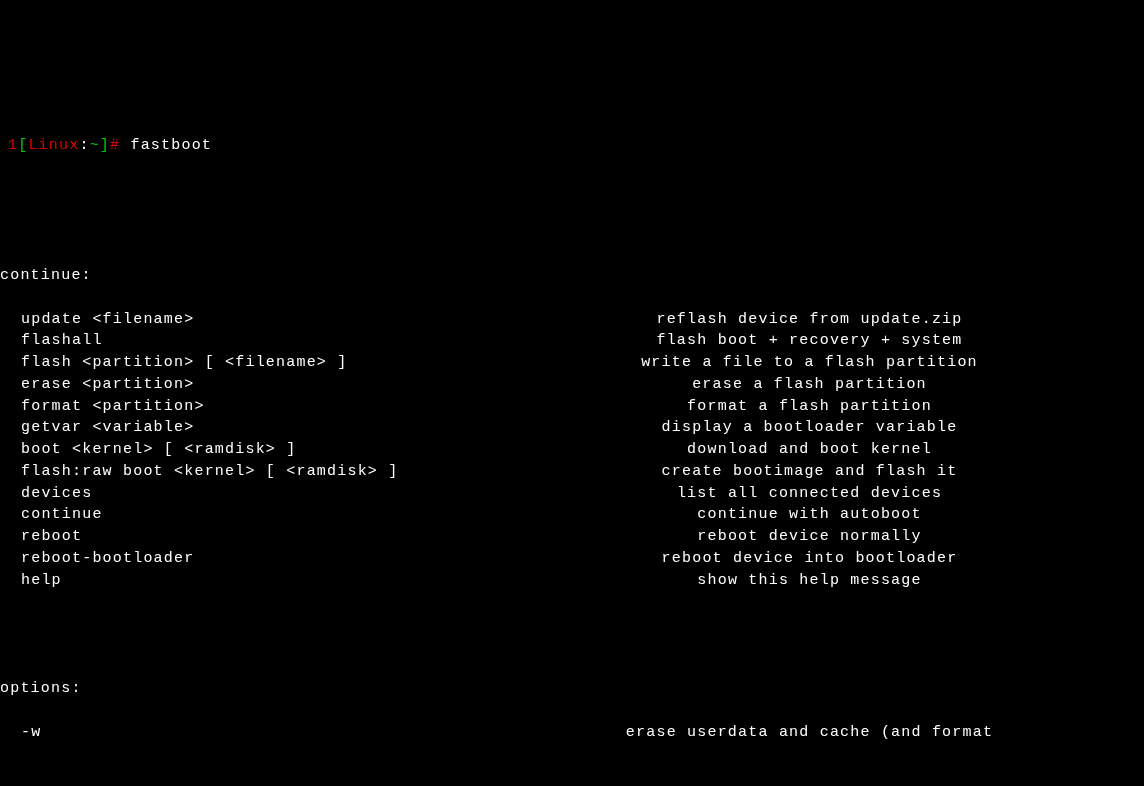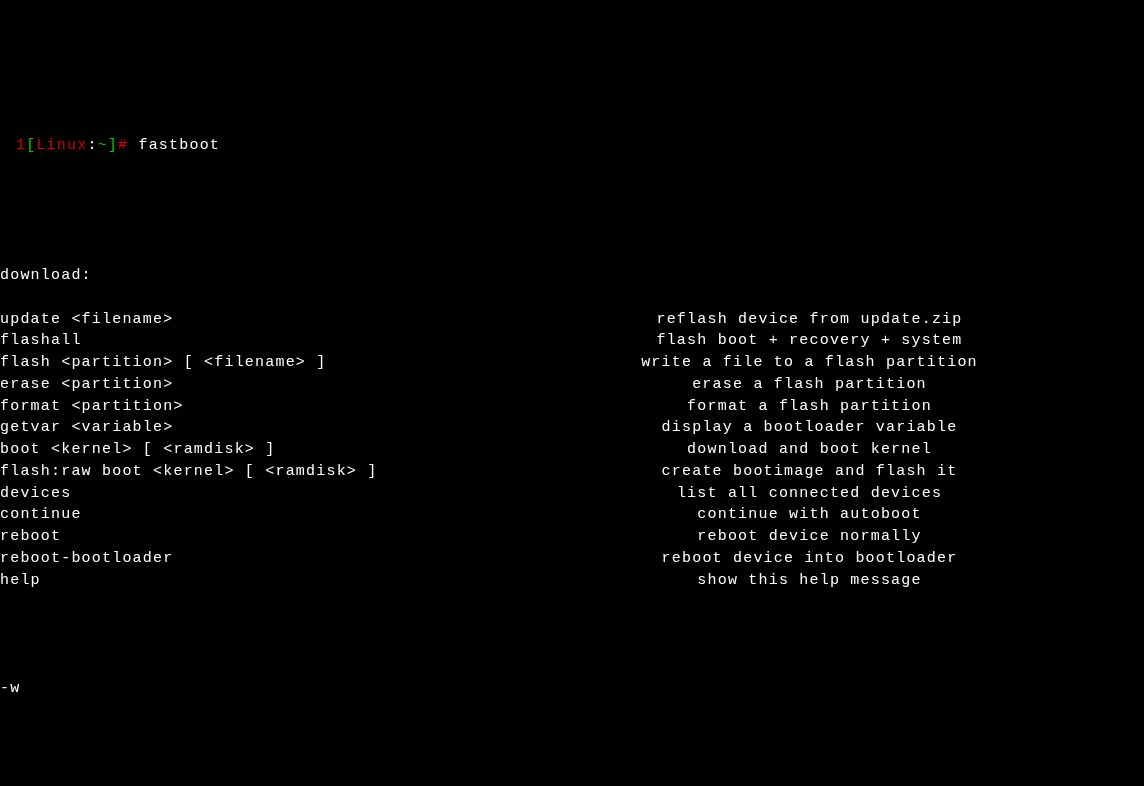--- a/index.html
+++ b/index.html
@@ -15,38 +15,39 @@
     height: 786px;
     overflow: hidden;
     white-space: pre;
   }
   .red { color: #d80000; }
   .green { color: #00d000; }
   .white { color: #ffffff; }
   .row { display: flex; }
   .col-left { width: 475px; flex-shrink: 0; }
   .col-right { flex: 1; text-align: center; }
-  .indent { }
-  .prompt-line { padding-left: 16px; }
+  .indent { padding-left: 21px; }
+  .prompt-line { padding-left: 8px; }
 </style>
 </head>
 <body>
 
 
 
 <div>
 
 <div class="prompt-line"><span class="red">1</span><span class="green">[</span><span class="red">Linux</span><span class="white">:</span><span class="green">~</span><span class="green">]</span><span class="red">#</span> <span class="white">fastboot</span></div>
 
 <div>&nbsp;</div>
 
-<div>download:</div>
+<div>continue:</div>
 <div id="commands-block"><div class="row"><div class="col-left indent">update &lt;filename&gt;</div><div class="col-right">reflash device from update.zip</div></div><div class="row"><div class="col-left indent">flashall</div><div class="col-right">flash boot + recovery + system</div></div><div class="row"><div class="col-left indent">flash &lt;partition&gt; [ &lt;filename&gt; ]</div><div class="col-right">write a file to a flash partition</div></div><div class="row"><div class="col-left indent">erase &lt;partition&gt;</div><div class="col-right">erase a flash partition</div></div><div class="row"><div class="col-left indent">format &lt;partition&gt;</div><div class="col-right">format a flash partition</div></div><div class="row"><div class="col-left indent">getvar &lt;variable&gt;</div><div class="col-right">display a bootloader variable</div></div><div class="row"><div class="col-left indent">boot &lt;kernel&gt; [ &lt;ramdisk&gt; ]</div><div class="col-right">download and boot kernel</div></div><div class="row"><div class="col-left indent">flash:raw boot &lt;kernel&gt; [ &lt;ramdisk&gt; ]</div><div class="col-right">create bootimage and flash it</div></div><div class="row"><div class="col-left indent">devices</div><div class="col-right">list all connected devices</div></div><div class="row"><div class="col-left indent">continue</div><div class="col-right">continue with autoboot</div></div><div class="row"><div class="col-left indent">reboot</div><div class="col-right">reboot device normally</div></div><div class="row"><div class="col-left indent">reboot-bootloader</div><div class="col-right">reboot device into bootloader</div></div><div class="row"><div class="col-left indent">help</div><div class="col-right">show this help message</div></div></div>
 <div>&nbsp;</div>
 
-<div id="options-block"><div class="row"><div class="col-left indent">-w</div></div></div>
+<div>options:</div>
+<div id="options-block"><div class="row"><div class="col-left indent">-w</div><div class="col-right">erase userdata and cache (and format</div></div></div>
 
 
 
 </div>
 
 
 
 
 </body></html>

